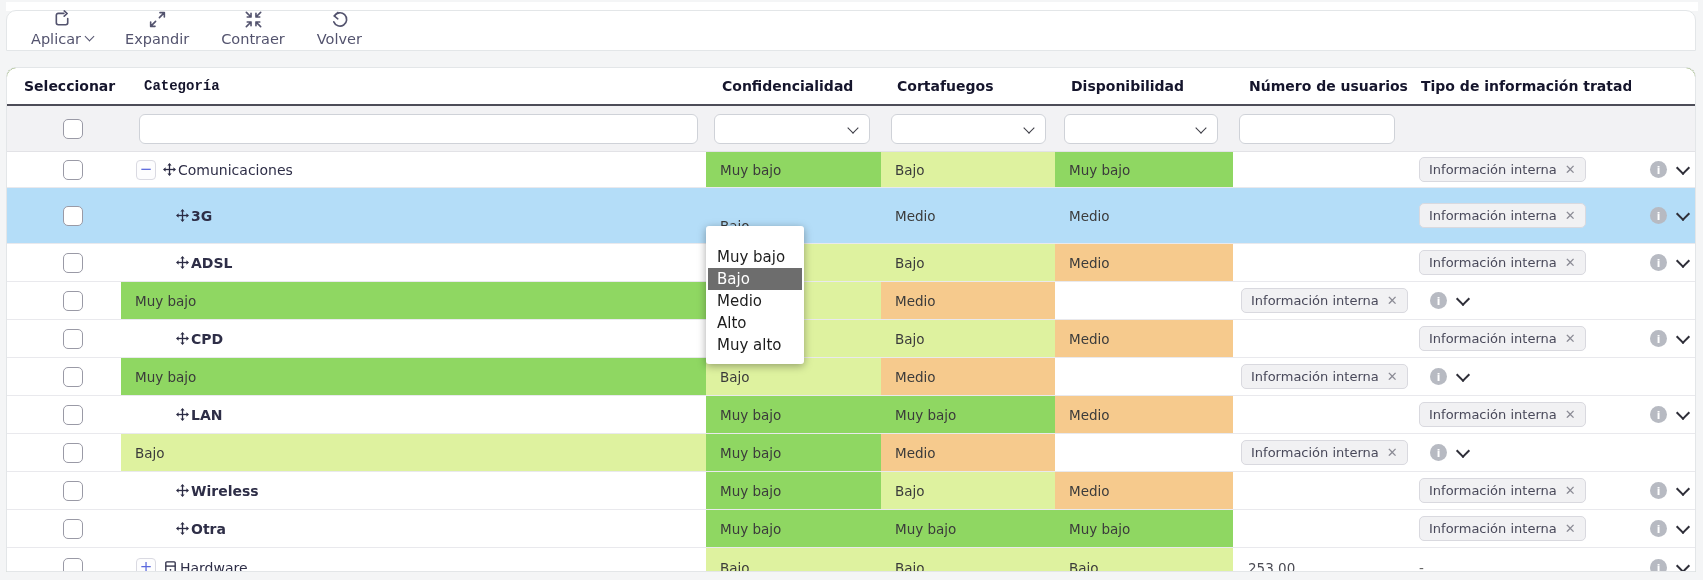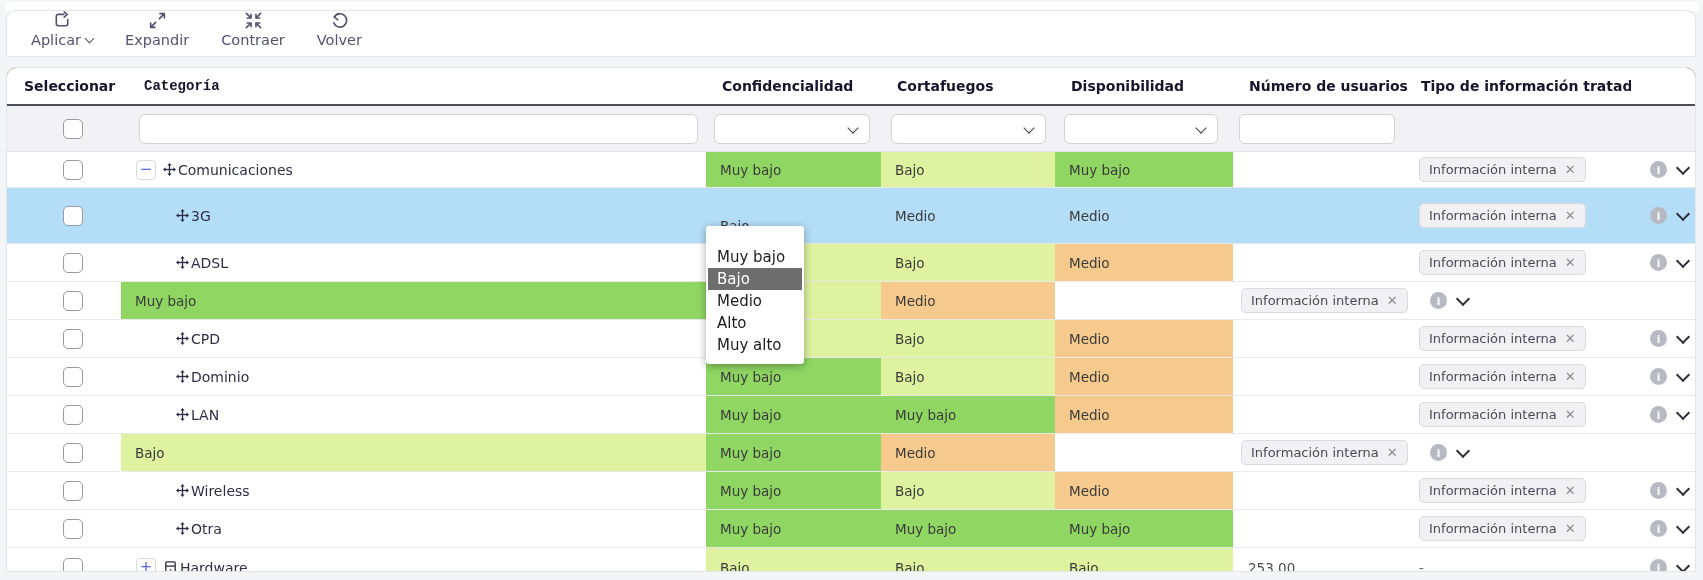--- a/index.html
+++ b/index.html
@@ -1,22 +1,22 @@
 <!DOCTYPE html>
 <html><head>
 <meta charset="utf-8">
 <style>
   html,body{margin:0;padding:0;background:#f4f5f6;}
   .screen{position:relative;width:1703px;height:580px;overflow:hidden;
     font-family:"DejaVu Sans","Liberation Sans",sans-serif;background:#f4f5f6;color:#2e2e47;}
   .white-top{position:absolute;left:6px;top:2px;width:1692px;height:9px;background:#fff;}
   
-  .toolbar-card{position:absolute;left:6px;top:10px;width:1690px;height:47px;background:#fff;
+  .toolbar-card{position:absolute;left:6px;top:10px;width:1690px;height:41px;background:#fff;
     border:1px solid #e3e6e8;border-radius:10px 10px 0 0;box-sizing:border-box;
-    display:flex;align-items:flex-start;padding:0 0 5px 24px;gap:32px;}
+    display:flex;align-items:center;padding:0 0 5px 24px;gap:32px;}
   .tb-btn{display:flex;flex-direction:column;align-items:center;gap:2px;background:none;border:none;
     cursor:pointer;padding:0;font-family:inherit;}
   .tb-icon svg{display:block;stroke:#53536e;stroke-width:1.7;fill:none;stroke-linecap:round;stroke-linejoin:round;}
   .tb-label-row{display:flex;align-items:center;}
   .tb-label{font-size:14.5px;color:#53536e;}
   .tb-caret{width:6px;height:6px;border-right:1.6px solid #53536e;border-bottom:1.6px solid #53536e;
     transform:rotate(45deg);margin-left:5px;margin-top:-4px;}
   
   .table-card{position:absolute;left:6px;top:67px;width:1690px;height:505px;background:#4d7c0f;
     border:1px solid #e3e6e8;border-radius:10px 10px 0 0;box-sizing:border-box;overflow:hidden;}
@@ -40,21 +40,21 @@
   .f-conf{width:156px;margin-left:8px;}
   .f-integ{width:155px;margin-left:10px;}
   .f-disp{width:154px;margin-left:9px;}
   .sel-caret{position:absolute;right:12px;top:9px;width:7px;height:7px;
     border-right:1.6px solid #3c3c46;border-bottom:1.6px solid #3c3c46;transform:rotate(45deg);}
   .rows-clip{height:422px;overflow:hidden;}
   .row{border-bottom:1px solid #e9e9ed;background:#fff;box-sizing:border-box;}
   .row.selected{background:#b4ddf8;}
   .c-cat{display:flex;align-items:center;font-size:14px;color:#2e2e47;white-space:nowrap;overflow:hidden;}
   .c-cat.parent{padding-left:15px;}
-  .c-cat.child{padding-left:55px;}
+  .c-cat.child{padding-left:55px;font-weight:bold;}
   .expander{width:20px;height:20px;border:1px solid #dadae2;border-radius:4px;background:#fdfdfe;
     color:#5a68dd;display:flex;align-items:center;justify-content:center;font-size:15px;line-height:1;
     margin-right:7px;cursor:pointer;box-sizing:border-box;flex:none;}
   .drag,.hw-ic{display:flex;align-items:center;margin-right:2px;flex:none;cursor:grab;}
   .c-level{display:flex;align-items:center;padding-left:14px;font-size:13.5px;color:#3b3b3b;
     white-space:nowrap;overflow:hidden;}
   .c-level.editing{align-items:flex-start;padding-top:30px;}
   .c-num{display:flex;align-items:center;padding-left:15px;font-size:13.5px;color:#4c4c55;}
   .c-tipo{display:flex;align-items:center;}
   .chip{display:inline-flex;align-items:center;margin-left:8px;background:#f1f1f3;border:1px solid #d9d9df;
@@ -342,32 +342,20 @@
     </div>
     <div class="c-icons">
       <span class="info">i</span>
       <span class="chev"></span>
     </div>
   </div>
         <div class="grid row" style="height: 38px;">
     <div class="c-sel">
             <span class="cb"></span>
           </div>
-    <div class="c-cat child">
-
-      <span class="drag">
-        <svg width="13" height="13" viewBox="0 0 14 14" fill="#2c2c45">
-                <path d="M7 0L9.3 2.8H4.7zM7 14L4.7 11.2h4.6zM0 7l2.8-2.3v4.6zM14 7l-2.8-2.3v4.6z"></path>
-                <rect x="6.3" y="2" width="1.4" height="10"></rect>
-                <rect x="2" y="6.3" width="10" height="1.4"></rect>
-              </svg>
-      </span>
-
-      <span class="cat-label">Dominio</span>
-    </div>
     <div class="c-level c-conf" style="background: rgb(143, 215, 98);">
             <span>Muy bajo</span>
           </div>
     <div class="c-level c-integ" style="background: rgb(222, 242, 159);">
             <span>Bajo</span>
           </div>
     <div class="c-level c-disp" style="background: rgb(246, 202, 141);">
             <span>Medio</span>
           </div>
     <div class="c-num"></div>

